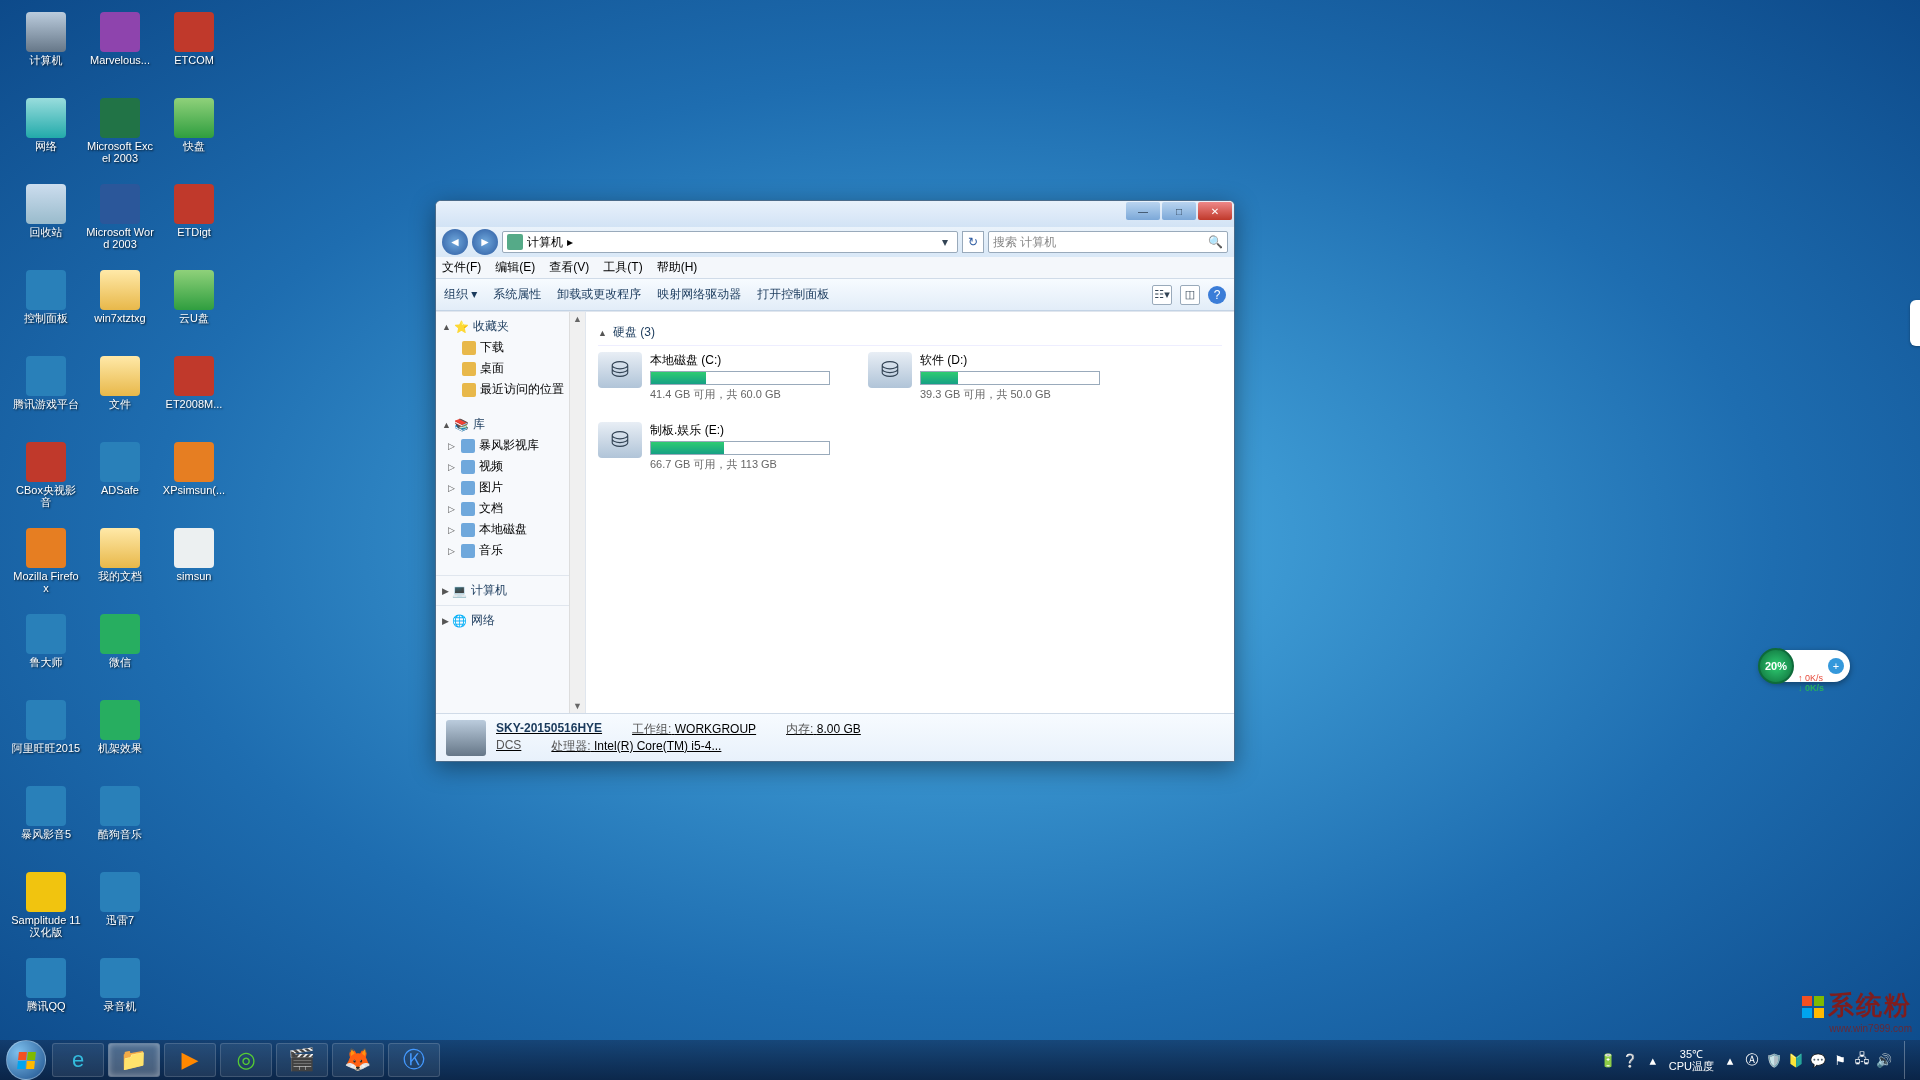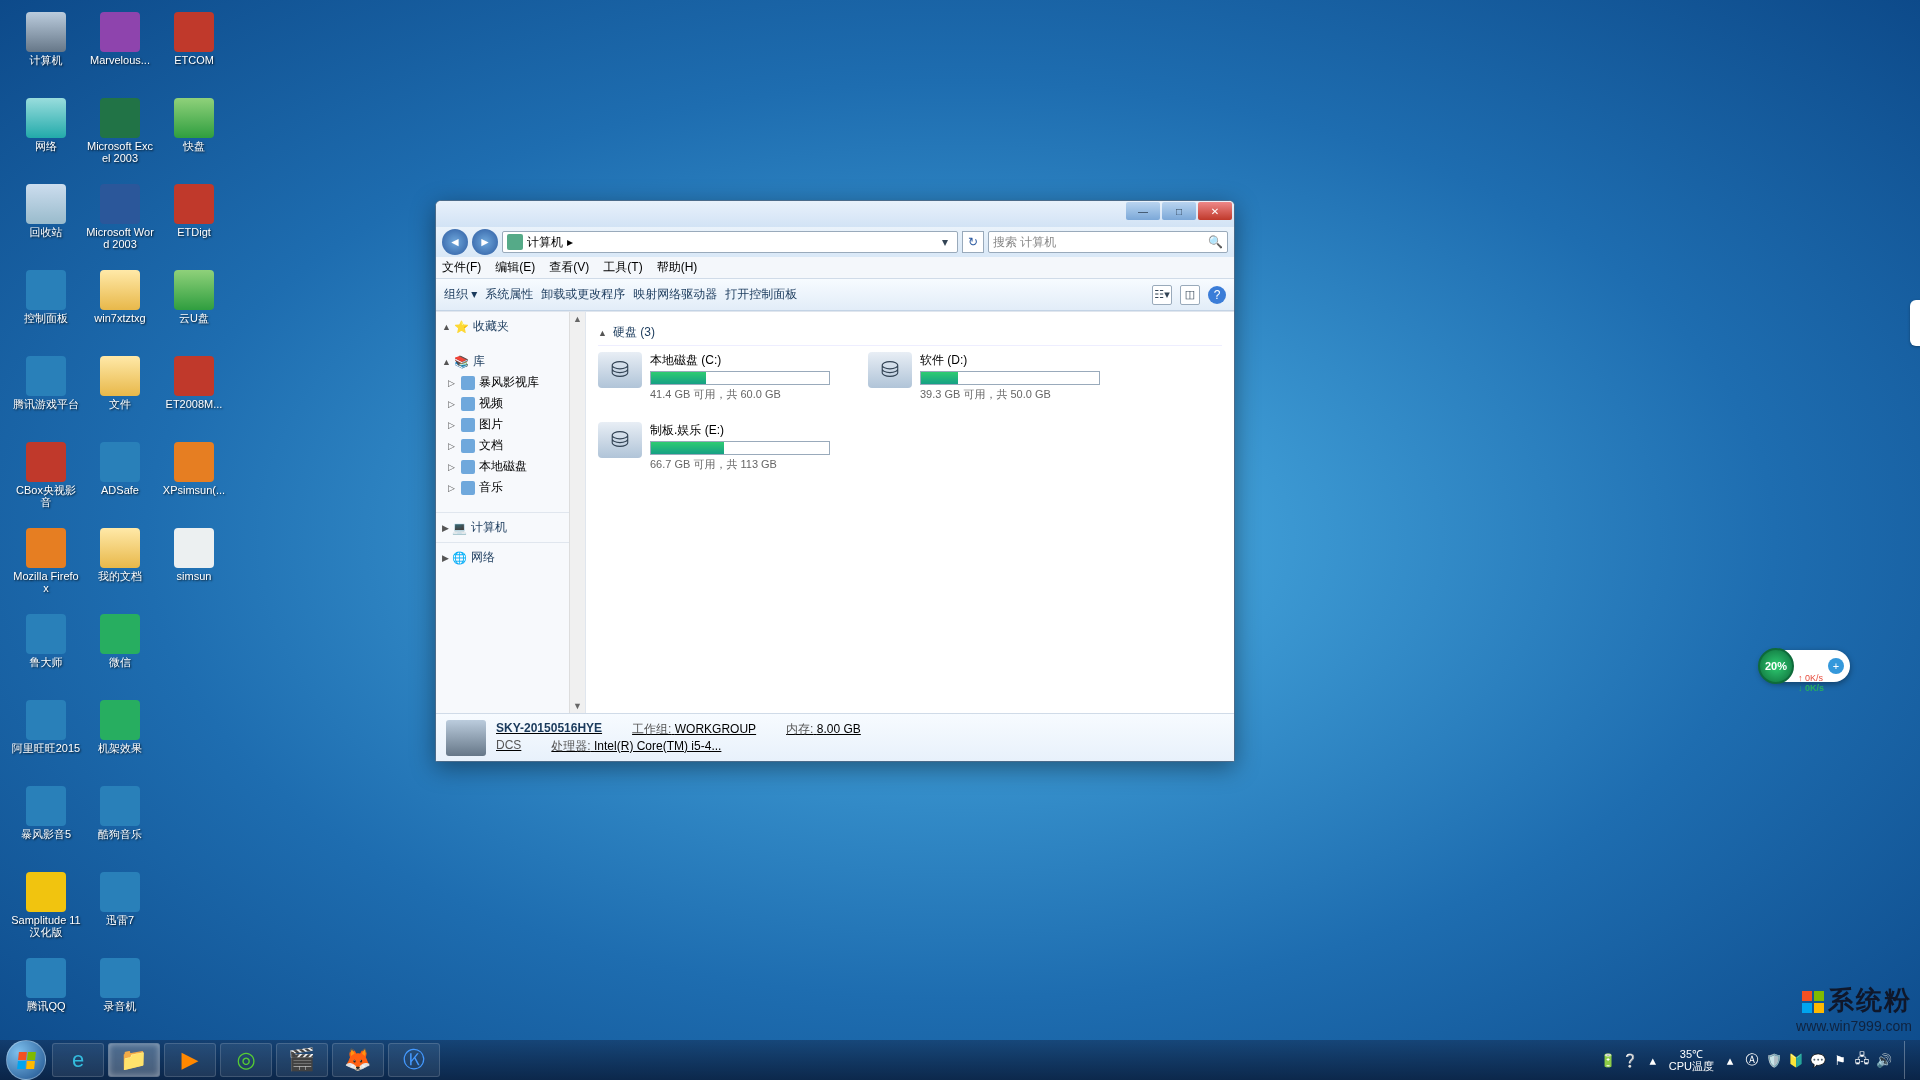--- a/index.html
+++ b/index.html
@@ -40,21 +40,21 @@
 .addr-bar .crumb-ico { width: 16px; height: 16px; background: #5a8; border-radius: 2px; }
 .addr-dd { width: 16px; text-align: center; cursor: pointer; color: #345; }
 .refresh { width: 22px; height: 22px; border: 1px solid #9ab; background: #fff; display: flex; align-items: center; justify-content: center; color: #2c5aa0; font-size: 12px; cursor: pointer; }
 .search-bar { width: 240px; height: 22px; background: #fff; border: 1px solid #9ab; border-radius: 2px; display: flex; align-items: center; padding: 0 4px; font-size: 12px; color: #888; justify-content: space-between; }
 .search-bar .mag { color: #2c5aa0; }
 
 .menubar { height: 22px; background: #f4f7fb; border-bottom: 1px solid #d0dbe8; display: flex; align-items: center; padding: 0 6px; gap: 14px; font-size: 12px; }
 .menubar span { cursor: pointer; }
 
 .toolbar { height: 32px; background: linear-gradient(#f7fbff, #e2edf8); border-bottom: 1px solid #c3d3e5; display: flex; align-items: center; padding: 0 8px; gap: 24px; font-size: 12px; color: #1a3a5c; }
-.toolbar .left { display: flex; gap: 8px; }
+.toolbar .left { display: flex; gap: 16px; }
 .toolbar .right { margin-left: auto; display: flex; gap: 8px; align-items: center; }
 .tb-item { cursor: pointer; display: flex; align-items: center; gap: 4px; }
 .tb-icon { width: 20px; height: 20px; border: 1px solid #9ab; background: #fff; border-radius: 2px; cursor: pointer; display: flex; align-items: center; justify-content: center; font-size: 11px; color: #345; }
 .tb-help { width: 18px; height: 18px; border-radius: 50%; background: #3b7dd8; color: #fff; display: flex; align-items: center; justify-content: center; font-size: 12px; cursor: pointer; }
 
 .body-split { flex: 1; display: flex; overflow: hidden; border-top: 1px solid #e0e6ee; }
 .nav-pane { width: 150px; background: #f7f9fc; border-right: 1px solid #e0e6ee; font-size: 12px; overflow-y: auto; padding: 4px 0; position: relative; }
 .nav-group { margin-bottom: 14px; }
 .nav-hdr { display: flex; align-items: center; gap: 4px; padding: 2px 6px; color: #1a3a5c; cursor: pointer; }
 .nav-hdr .tw { color: #555; font-size: 9px; }
@@ -87,23 +87,23 @@
 
 
 .gadget { position: absolute; right: 70px; top: 650px; display: flex; align-items: center; background: #fff; border-radius: 18px; box-shadow: 0 2px 6px rgba(0,0,0,0.4); height: 32px; padding-right: 6px; }
 .gadget .circle { width: 36px; height: 36px; border-radius: 50%; background: radial-gradient(#2ecc71, #0e6b3a); border: 2px solid #0e6b3a; color: #fff; display: flex; align-items: center; justify-content: center; font-size: 11px; font-weight: bold; margin-left: -2px; }
 .gadget .speeds { font-size: 9px; padding: 0 4px; color: #e74c3c; line-height: 1.1; margin-top: 36px; }
 .gadget .speeds .dn { color: #27ae60; font-weight: bold; }
 .gadget .plus { width: 16px; height: 16px; border-radius: 50%; background: #3498db; color: #fff; display: flex; align-items: center; justify-content: center; font-size: 11px; cursor: pointer; }
 .side-tab { position: absolute; right: 0; top: 300px; width: 10px; height: 46px; background: #fff; border-radius: 6px 0 0 6px; box-shadow: 0 1px 3px rgba(0,0,0,0.3); cursor: pointer; }
 
 
-.watermark { position: absolute; right: 8px; bottom: 46px; color: #0f172a; text-align: right; }
+.watermark { position: absolute; right: 8px; bottom: 46px; color: #7f1d1d; text-align: right; }
 .watermark .big { font-size: 26px; font-weight: bold; letter-spacing: 2px; }
-.watermark .small { font-size: 14px; opacity: 0.8; }
+.watermark .small { font-size: 10px; opacity: 0.8; }
 .watermark .sq { display: inline-grid; grid-template-columns: 10px 10px; grid-template-rows: 10px 10px; gap: 2px; vertical-align: middle; margin-right: 4px; }
 .watermark .sq i:nth-child(1){background:#f25022;} .watermark .sq i:nth-child(2){background:#7fba00;} .watermark .sq i:nth-child(3){background:#00a4ef;} .watermark .sq i:nth-child(4){background:#ffb900;}
 
 
 .taskbar { position: absolute; bottom: 0; left: 0; right: 0; height: 40px; background: linear-gradient(rgba(20,50,90,0.6), rgba(10,30,60,0.85)); display: flex; align-items: center; padding: 0 6px; }
 .start-orb { width: 40px; height: 40px; border-radius: 50%; background: radial-gradient(circle at 30% 30%, #7ec0ee, #1c4f8b); border: 1px solid rgba(255,255,255,0.3); display: flex; align-items: center; justify-content: center; cursor: pointer; }
 .start-orb .flag { display: grid; grid-template-columns: 8px 8px; grid-template-rows: 8px 8px; gap: 1px; transform: skewX(-6deg); }
 .start-orb .flag i:nth-child(1){background:#f25022;} .start-orb .flag i:nth-child(2){background:#7fba00;} .start-orb .flag i:nth-child(3){background:#00a4ef;} .start-orb .flag i:nth-child(4){background:#ffb900;}
 .task-items { display: flex; gap: 4px; margin-left: 6px; }
 .task-item { width: 52px; height: 34px; border-radius: 3px; background: rgba(255,255,255,0.08); border: 1px solid rgba(255,255,255,0.15); display: flex; align-items: center; justify-content: center; font-size: 22px; cursor: pointer; }
@@ -300,20 +300,34 @@
 
     <div class="body-split">
       <div class="nav-pane">
         <div class="scroll-stub"></div>
         <div class="nav-group">
           <div class="nav-hdr">
               <span class="tw">▲</span>
               <span class="gico">⭐</span>
               <span>收藏夹</span>
             </div>
+          <div id="favs">
+              <div class="nav-item">
+                <span class="nico"></span>
+                <span>下载</span>
+              </div>
+              <div class="nav-item">
+                <span class="nico"></span>
+                <span>桌面</span>
+              </div>
+              <div class="nav-item">
+                <span class="nico"></span>
+                <span>最近访问的位置</span>
+              </div>
+            </div>
         </div>
         <div class="nav-group">
           <div class="nav-hdr">
               <span class="tw">▲</span>
               <span class="gico">📚</span>
               <span>库</span>
             </div>
           <div id="libs">
               <div class="nav-item lib">
                 <span class="tw" style="font-size:9px;color:#555;margin-left:-14px;margin-right:2px">▷</span>

